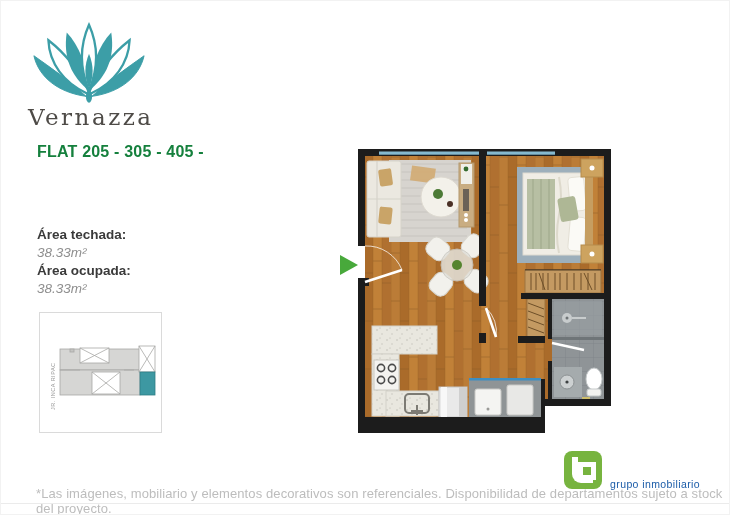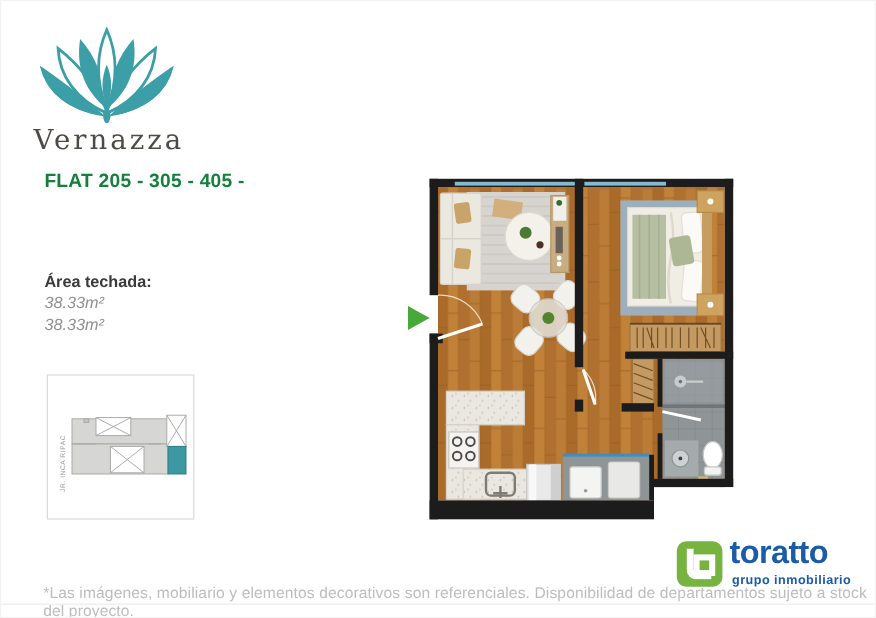--- a/index.html
+++ b/index.html
@@ -51,21 +51,21 @@
     border-left:6px solid #fff;border-bottom:6px solid #fff;border-radius:0 0 0 9px;
   }
   #toratto-icon .tl-ring{
     position:absolute;right:6px;top:11px;width:8px;height:8px;border:5px solid #fff;
   }
   #toratto-name{
     position:absolute;left:607px;top:444px;font-size:27px;font-weight:bold;color:#1b5ca8;
     letter-spacing:-.5px;
   }
   #toratto-tagline{
-    position:absolute;left:609px;top:477px;font-size:10.5px;color:#1b5ca8;letter-spacing:.4px;font-weight:bold;
+    position:absolute;left:609px;top:477px;font-size:10.5px;color:#1b5ca8;letter-spacing:.4px;
   }
 </style>
 </head>
 <body>
 
 <div id="page">
 
   <svg id="lotus" viewBox="0 0 120 95">
     <g fill="#3c9ea7" stroke="#3c9ea7">
 
@@ -85,20 +85,21 @@
   </svg>
   <div id="brand-word">Vernazza</div>
 
   <div id="flat-title">
     <div>FLAT 205 - 305 - 405 -</div>
   </div>
 
   <div id="areas">
     <div class="area-label">Área techada:</div>
     <div class="area-value">38.33m²</div>
+    <div class="area-label">Área ocupada:</div>
     <div class="area-value">38.33m²</div>
   </div>
 
 
   <div id="site-plan">
     <svg width="121" height="119" viewBox="0 0 121 119">
       <g stroke="#a8a8a6" stroke-width="0.8">
         <rect x="20" y="36" width="82" height="21" fill="#d6d6d4"></rect>
         <rect x="20" y="57" width="80" height="25" fill="#d6d6d4"></rect>
         <rect x="40" y="35" width="29" height="15" fill="#ffffff"></rect>
@@ -278,16 +279,15 @@
     <rect x="190" y="259" width="68" height="27" fill="#ffffff"></rect>
   </svg>
 
   <div id="disclaimer">*Las imágenes, mobiliario y elementos decorativos son referenciales. Disponibilidad de departamentos sujeto a stock del proyecto.</div>
   <div id="footer-line"></div>
 
   <div id="toratto-icon">
     <div class="tl-l"></div>
     <div class="tl-ring"></div>
   </div>
-  <div id="toratto-name">toratto</div>
   <div id="toratto-tagline">grupo inmobiliario</div>
 
 </div>
 
 </body></html>

